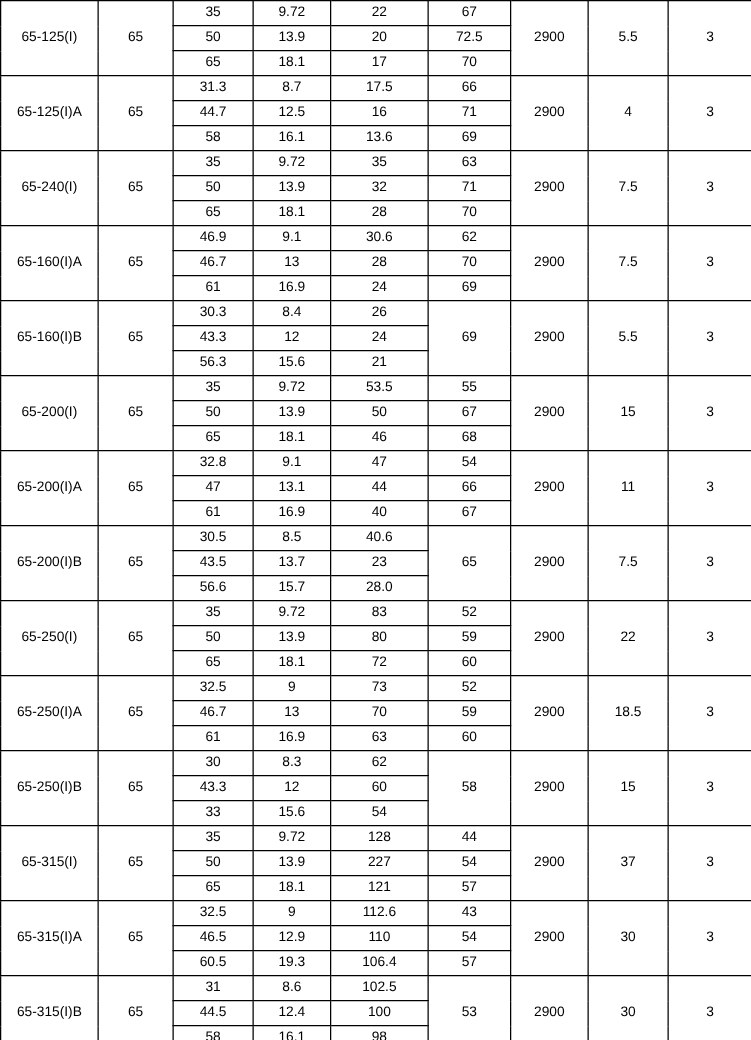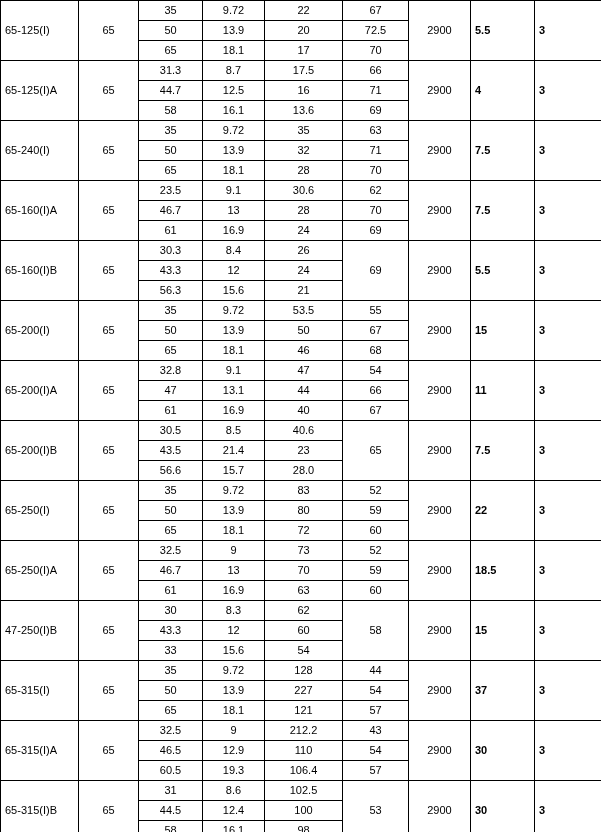--- a/index.html
+++ b/index.html
@@ -34,27 +34,27 @@
   col.c1 { width: 60px; }
   col.c2 { width: 64px; }
   col.c3 { width: 62px; }
   col.c4 { width: 78px; }
   col.c5 { width: 66px; }
   col.c6 { width: 62px; }
   col.c7 { width: 64px; }
   col.c8 { width: 67px; }
 
   .model-cell {
-    text-align: left;
+    text-align: center;
     padding-left: 5px;
     white-space: normal;
     line-height: 13px;
   }
   .c-center { text-align: center; }
-  .c-right  { text-align: left; padding-right: 6px; font-weight: bold; }
+  .c-right  { text-align: center; padding-right: 6px; }
   .num-col  { text-align: center; }
 </style>
 </head>
 <body>
 
 <table class="pump-table">
   <colgroup>
     <col class="c0">
       <col class="c1">
       <col class="c2">
@@ -131,21 +131,21 @@
       </tr>
       <tr>
         <td class="num-col">65</td>
         <td class="num-col">18.1</td>
         <td class="num-col">28</td>
         <td class="num-col">70</td>
       </tr>
       <tr>
         <td rowspan="3" class="model-cell">65-160(I)A</td>
         <td rowspan="3" class="c-center">65</td>
-        <td class="num-col">23.5</td>
+        <td class="num-col">46.9</td>
         <td class="num-col">9.1</td>
         <td class="num-col">30.6</td>
         <td class="num-col">62</td>
         <td rowspan="3" class="c-center">2900</td>
         <td rowspan="3" class="c-right">7.5</td>
         <td rowspan="3" class="c-right">3</td>
       </tr>
       <tr>
         <td class="num-col">46.7</td>
         <td class="num-col">13</td>
@@ -231,21 +231,21 @@
         <td class="num-col">30.5</td>
         <td class="num-col">8.5</td>
         <td class="num-col">40.6</td>
         <td rowspan="3" class="num-col">65</td>
         <td rowspan="3" class="c-center">2900</td>
         <td rowspan="3" class="c-right">7.5</td>
         <td rowspan="3" class="c-right">3</td>
       </tr>
       <tr>
         <td class="num-col">43.5</td>
-        <td class="num-col">21.4</td>
+        <td class="num-col">13.7</td>
         <td class="num-col">23</td>
       </tr>
       <tr>
         <td class="num-col">56.6</td>
         <td class="num-col">15.7</td>
         <td class="num-col">28.0</td>
       </tr>
       <tr>
         <td rowspan="3" class="model-cell">65-250(I)</td>
         <td rowspan="3" class="c-center">65</td>
@@ -286,21 +286,21 @@
         <td class="num-col">70</td>
         <td class="num-col">59</td>
       </tr>
       <tr>
         <td class="num-col">61</td>
         <td class="num-col">16.9</td>
         <td class="num-col">63</td>
         <td class="num-col">60</td>
       </tr>
       <tr>
-        <td rowspan="3" class="model-cell">47-250(I)B</td>
+        <td rowspan="3" class="model-cell">65-250(I)B</td>
         <td rowspan="3" class="c-center">65</td>
         <td class="num-col">30</td>
         <td class="num-col">8.3</td>
         <td class="num-col">62</td>
         <td rowspan="3" class="num-col">58</td>
         <td rowspan="3" class="c-center">2900</td>
         <td rowspan="3" class="c-right">15</td>
         <td rowspan="3" class="c-right">3</td>
       </tr>
       <tr>
@@ -334,21 +334,21 @@
         <td class="num-col">65</td>
         <td class="num-col">18.1</td>
         <td class="num-col">121</td>
         <td class="num-col">57</td>
       </tr>
       <tr>
         <td rowspan="3" class="model-cell">65-315(I)A</td>
         <td rowspan="3" class="c-center">65</td>
         <td class="num-col">32.5</td>
         <td class="num-col">9</td>
-        <td class="num-col">212.2</td>
+        <td class="num-col">112.6</td>
         <td class="num-col">43</td>
         <td rowspan="3" class="c-center">2900</td>
         <td rowspan="3" class="c-right">30</td>
         <td rowspan="3" class="c-right">3</td>
       </tr>
       <tr>
         <td class="num-col">46.5</td>
         <td class="num-col">12.9</td>
         <td class="num-col">110</td>
         <td class="num-col">54</td>

